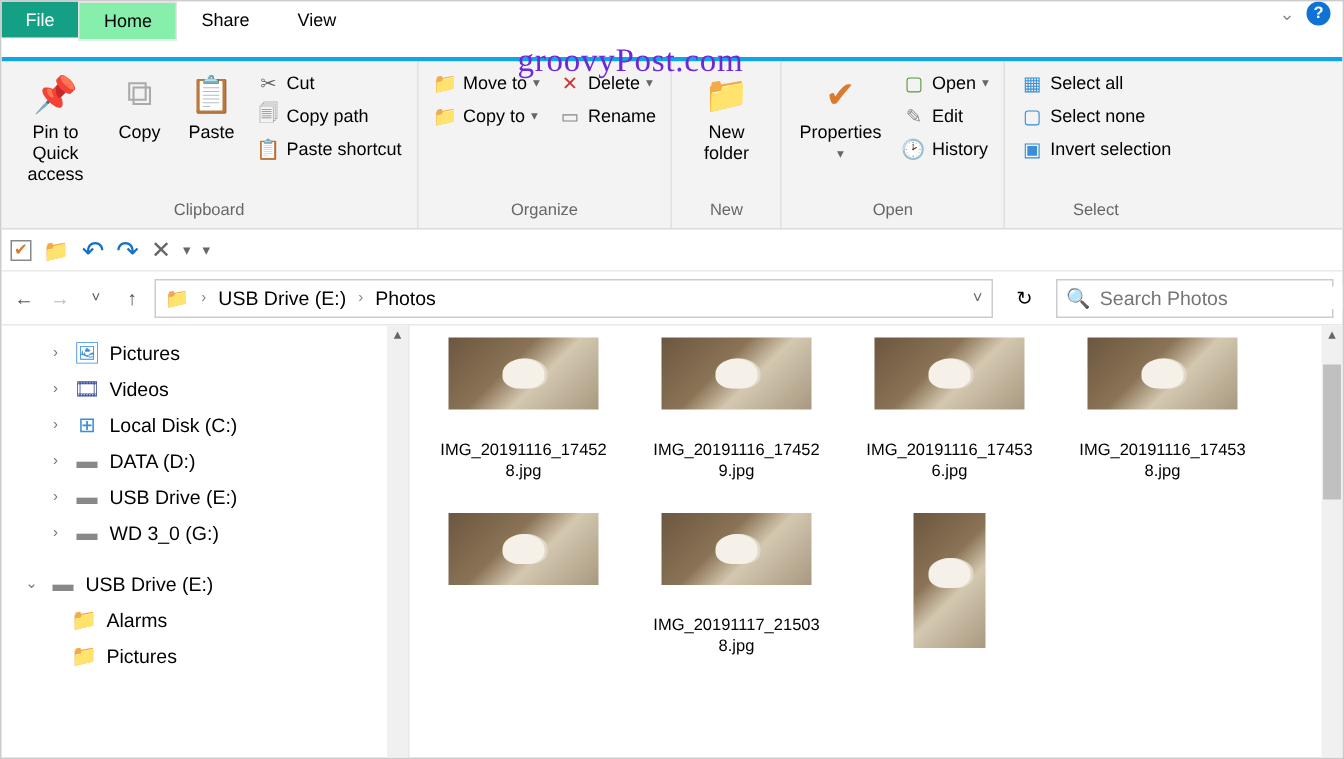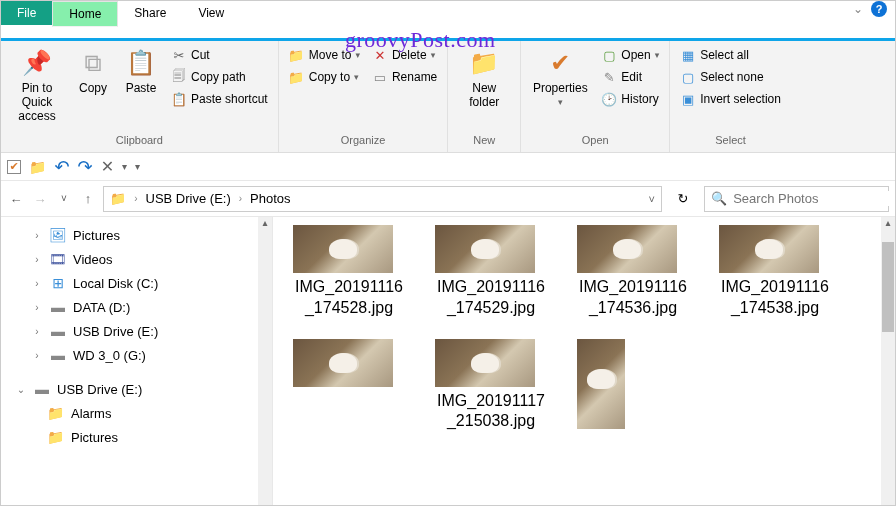--- a/index.html
+++ b/index.html
@@ -40,21 +40,21 @@
   .main { display: flex; height: 306px; }
   .nav-pane { width: 272px; border-right: 1px solid #e8e8e8; padding: 6px 2px; font-size: 13px; overflow: hidden; position: relative; }
   .nav-scroll { position: absolute; right: 0; top: 0; bottom: 0; width: 14px; background: #f0f0f0; display: flex; flex-direction: column; align-items: center; justify-content: space-between; font-size: 10px; color: #666; }
   .nav-item { display: flex; align-items: center; gap: 6px; padding: 3px 6px 3px 28px; }
   .nav-item.expandable { padding-left: 12px; }
   .nav-item .tw { width: 12px; color: #777; font-size: 10px; text-align: center; }
   .nav-item .ic { width: 18px; height: 18px; display: flex; align-items: center; justify-content: center; font-size: 14px; }
   .content { flex: 1; display: flex; flex-wrap: wrap; gap: 20px 30px; padding: 8px 20px; overflow: hidden; position: relative; align-content: flex-start; }
   .content-scroll { position: absolute; right: 0; top: 0; bottom: 0; width: 14px; background: #f0f0f0; display: flex; flex-direction: column; align-items: center; font-size: 10px; color: #666; }
   .content-scroll .thumb { background: #c0c0c0; width: 12px; height: 90px; margin-top: 14px; }
-  .thumb-item { width: 112px; display: flex; flex-direction: column; align-items: flex-start; gap: 4px; font-size: 16px; text-align: center; }
+  .thumb-item { width: 112px; display: flex; flex-direction: column; align-items: center; gap: 20px; font-size: 11px; text-align: center; }
   .thumb-img { width: 100px; height: 48px; background: linear-gradient(135deg, #6b5640 0%, #8a7355 40%, #d4c8b0 60%, #a89880 100%); position: relative; }
   .thumb-img.portrait { width: 48px; height: 90px; }
   .thumb-img .pet { position: absolute; width: 28px; height: 20px; background: #f5f0e8; border-radius: 50% 50% 40% 40%; top: 14px; left: 36px; box-shadow: 2px 0 0 #e0d8c8; }
   .thumb-img.portrait .pet { top: 30px; left: 10px; }
   .thumb-label { line-height: 1.3; word-break: break-all; }
 
   
   .watermark { position: absolute; top: 26px; left: 344px; font-size: 22px; color: #6d28d9; font-family: Georgia, serif; letter-spacing: 0.5px; pointer-events: none; z-index: 20; }
 </style>
 </head>

